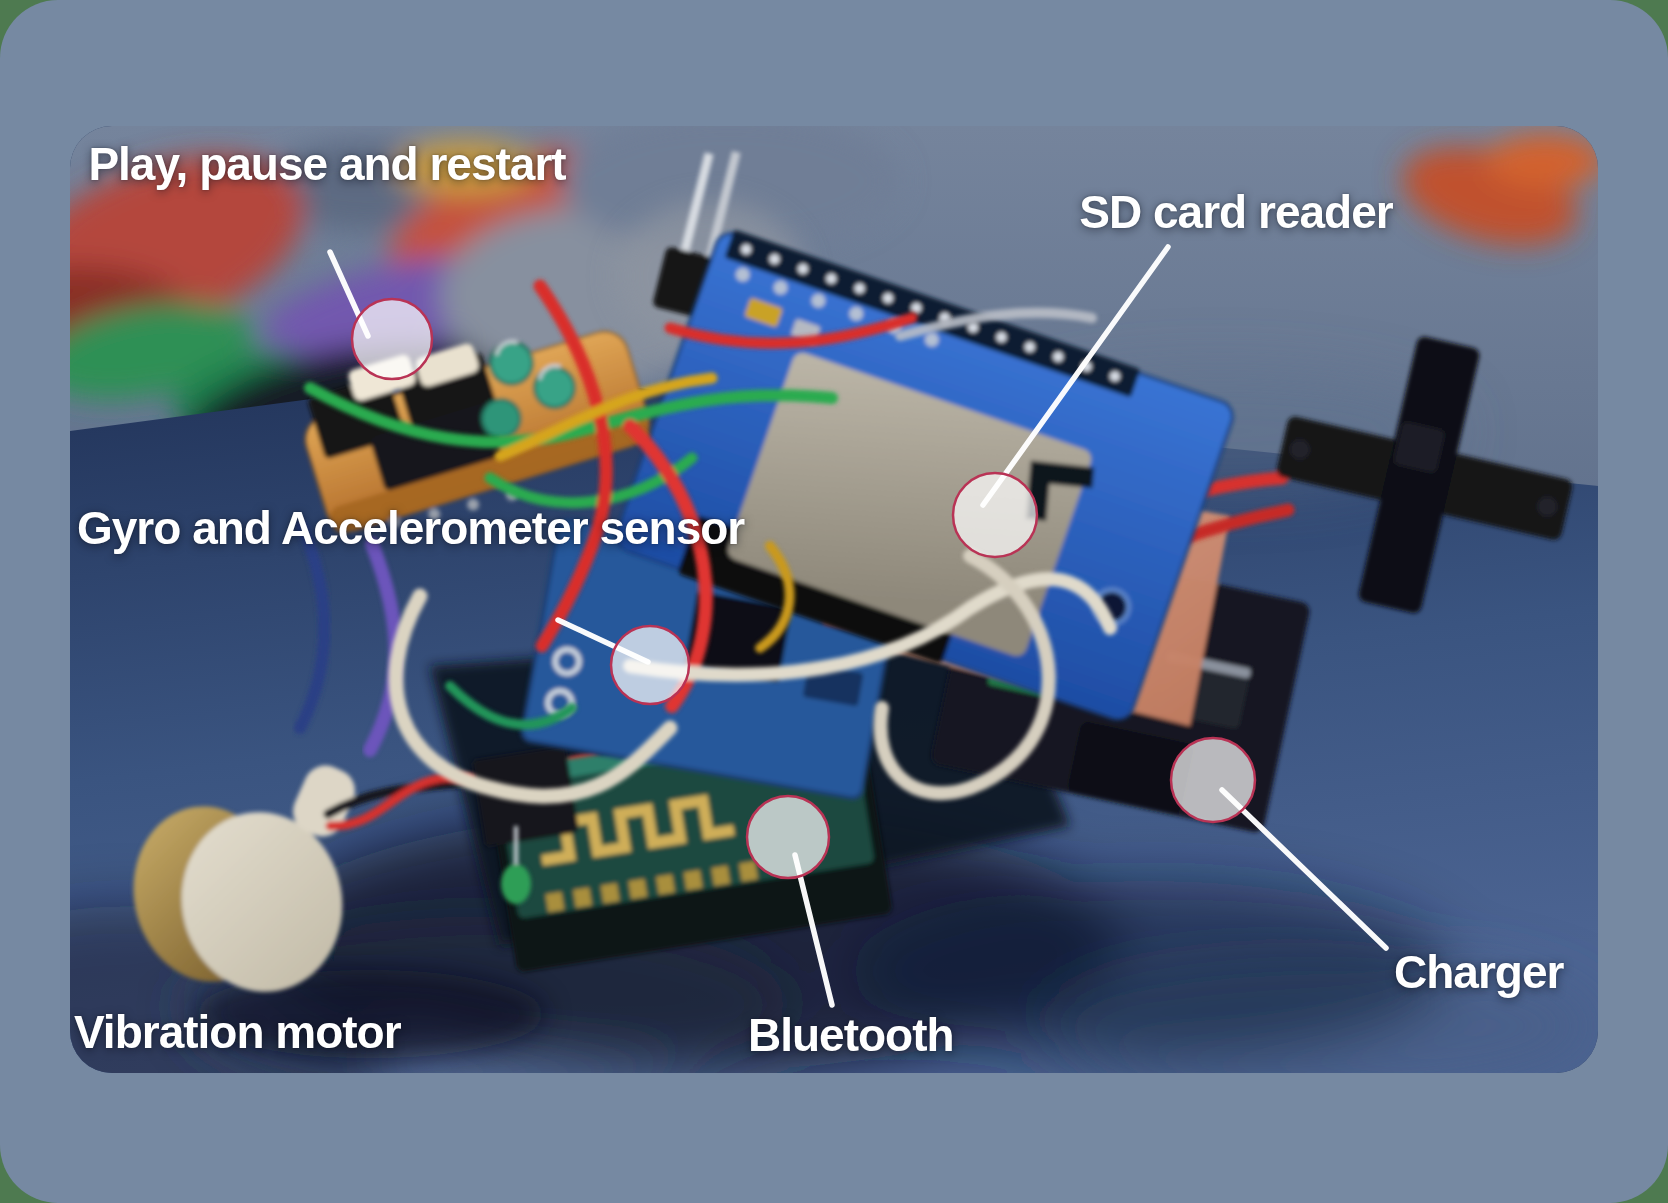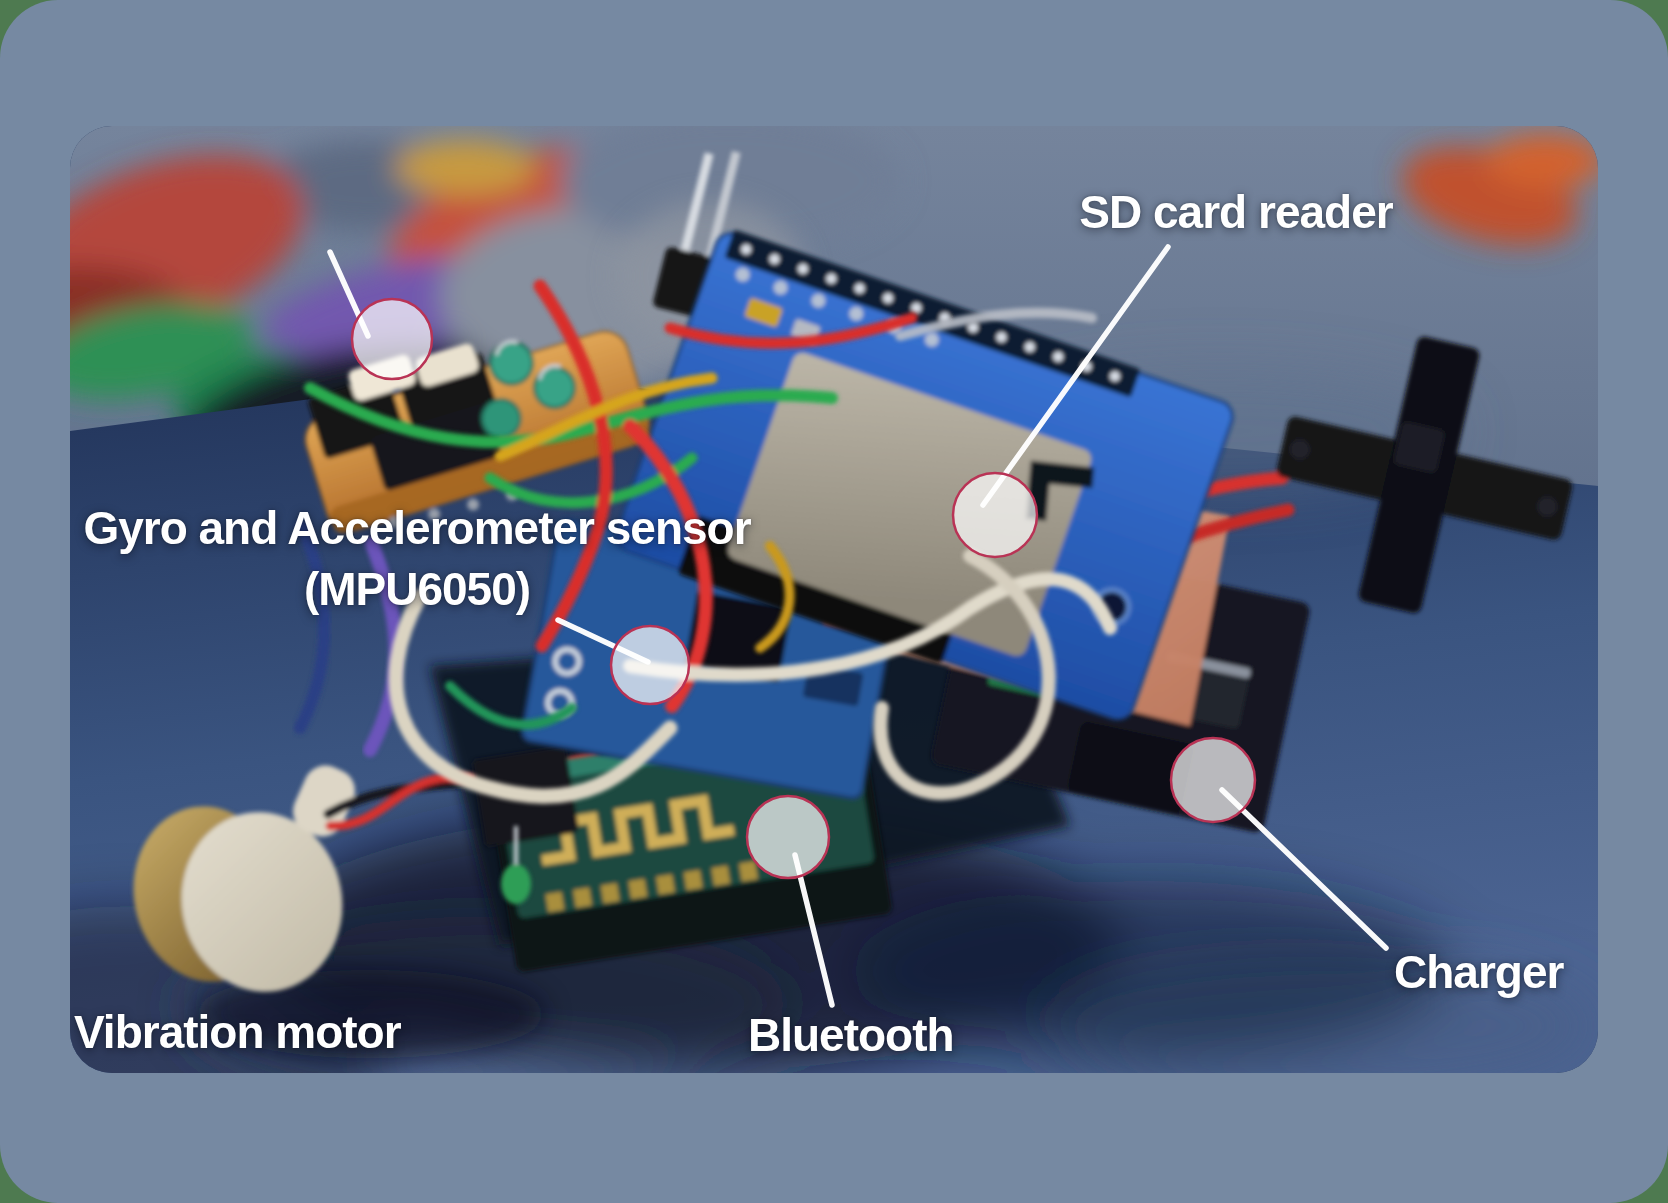--- a/index.html
+++ b/index.html
@@ -5,21 +5,21 @@
   html,body{margin:0;padding:0;background:#4e7a50;}
   .stage{position:relative;width:1668px;height:1203px;overflow:hidden;background:#4e7a50;font-family:"Liberation Sans",sans-serif;}
   .frame{position:absolute;inset:0;border-radius:58px;background:#7689a2;}
   .photo{position:absolute;left:70px;top:126px;width:1528px;height:947px;border-radius:42px;overflow:hidden;background:#2c3f63;}
   .scene,.overlay{position:absolute;left:0;top:0;width:1528px;height:947px;}
   .lbl{position:absolute;color:#ffffff;font-weight:700;font-size:46px;line-height:60px;letter-spacing:-1px;
        text-shadow:0 2px 10px rgba(8,12,24,.5),0 0 3px rgba(8,12,24,.3);text-align:center;}
   .lbl .ln{display:block;white-space:nowrap;}
   .lbl-switches{left:-3px;top:8px;width:520px;text-align:center;}
   .lbl-sd{left:931px;top:56px;width:470px;text-align:center;white-space:nowrap;}
-  .lbl-gyro{left:7px;top:372px;width:680px;text-align:center;line-height:61px;}
+  .lbl-gyro{left:7px;top:372px;width:680px;text-align:left;line-height:61px;}
   .lbl-vibration{left:4px;top:876px;white-space:nowrap;}
   .lbl-bluetooth{left:678px;top:879px;white-space:nowrap;}
   .lbl-charger{left:1324px;top:816px;white-space:nowrap;}
   .overlay line{stroke:#ffffff;stroke-width:5.5;stroke-linecap:round;opacity:.97;}
   .overlay circle{fill:rgba(255,255,255,0.7);stroke:#b93355;stroke-width:2.5;}
 </style>
 </head>
 <body>
 
 <div class="stage">
@@ -261,23 +261,23 @@
       <line x1="725" y1="729" x2="762" y2="879"></line>
       <line x1="1152" y1="664" x2="1316" y2="822"></line>
       <circle cx="322" cy="213" r="40"></circle>
       <circle cx="925" cy="389" r="42"></circle>
       <circle cx="580" cy="539" r="39" fill="rgba(255,255,255,0.5)"></circle>
       <circle cx="718" cy="711" r="41"></circle>
       <circle cx="1143" cy="654" r="42"></circle>
     </svg>
 
     <div class="lbl lbl-switches">
+      <span class="ln">Play, pause and restart</span>
     </div>
     <div class="lbl lbl-sd">SD card reader</div>
     <div class="lbl lbl-gyro">
       <span class="ln">Gyro and Accelerometer sensor</span>
-      <span class="ln">(MPU6050)</span>
     </div>
     <div class="lbl lbl-vibration">Vibration motor</div>
     <div class="lbl lbl-bluetooth">Bluetooth</div>
     <div class="lbl lbl-charger">Charger</div>
   </div>
 </div>
 
 </body></html>

